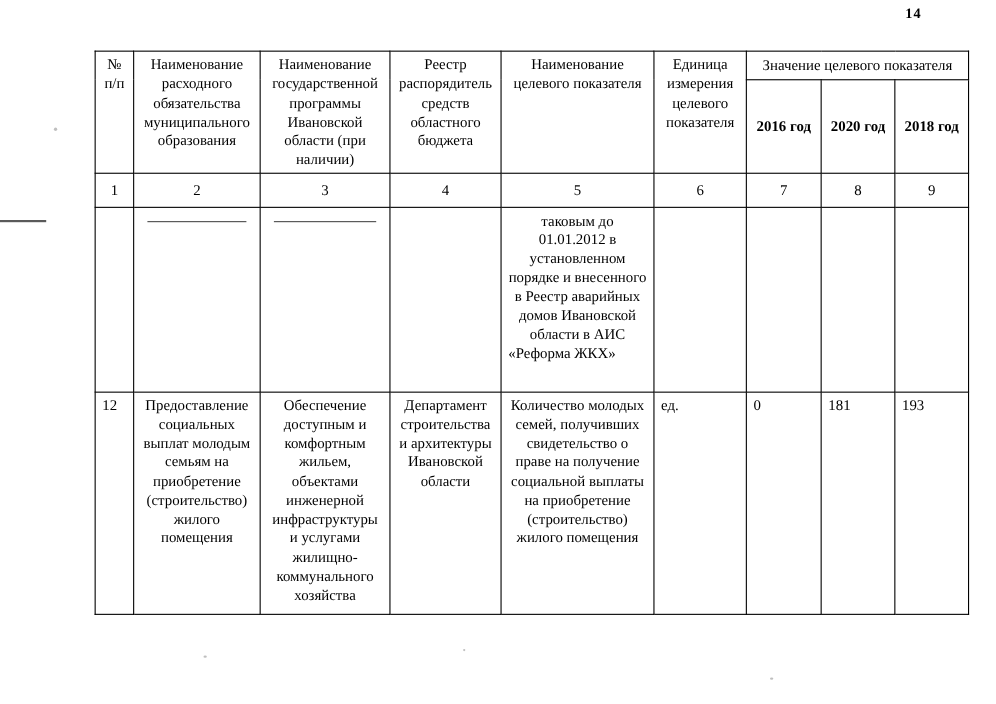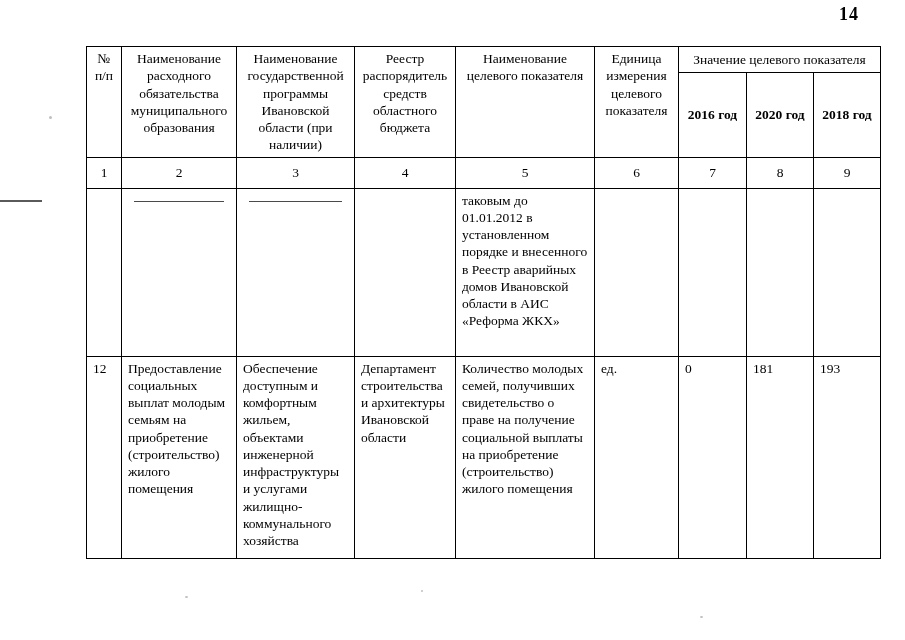--- a/index.html
+++ b/index.html
@@ -8,24 +8,23 @@
     width: 905px; height: 640px;
     background: #ffffff;
     font-family: "Liberation Serif", serif;
     color: #000;
     position: relative;
     overflow: hidden;
   }
   .page-number {
     position: absolute;
     top: 4px; left: 823px;
-    font-size: 18px;
+    font-size: 13px;
     font-weight: bold;
     letter-spacing: 1px;
-    margin-left: 16px;
   }
   table.doc-table {
     position: absolute;
     left: 86px; top: 46px;
     width: 794px;
     border-collapse: collapse;
     table-layout: fixed;
     font-size: 13.5px;
     line-height: 1.28;
   }
@@ -36,21 +35,21 @@
     overflow: hidden;
   }
   .doc-table th {
     font-weight: normal;
     text-align: center;
   }
   tr.group-row th.group { height: 16px; vertical-align: middle; }
   tr.group-row th.main-col { height: 109px; }
   tr.years-row th { height: 79px; vertical-align: middle; font-weight: bold; }
   tr.numbering-row td { height: 31px; text-align: center; vertical-align: middle; }
-  tr.body-row td { text-align: left; }
+  tr.body-row td { text-align: center; }
   tr.body-row td.c-center { text-align: left; }
   tr.continuation-row { height: 168px; }
   tr.data-row { height: 202px; }
   td.justified {
     text-align: justify;
     text-align-last: left;
   }
   .dash-placeholder {
     border-top: 1.5px solid #4a4a4a;
     width: 88%;

